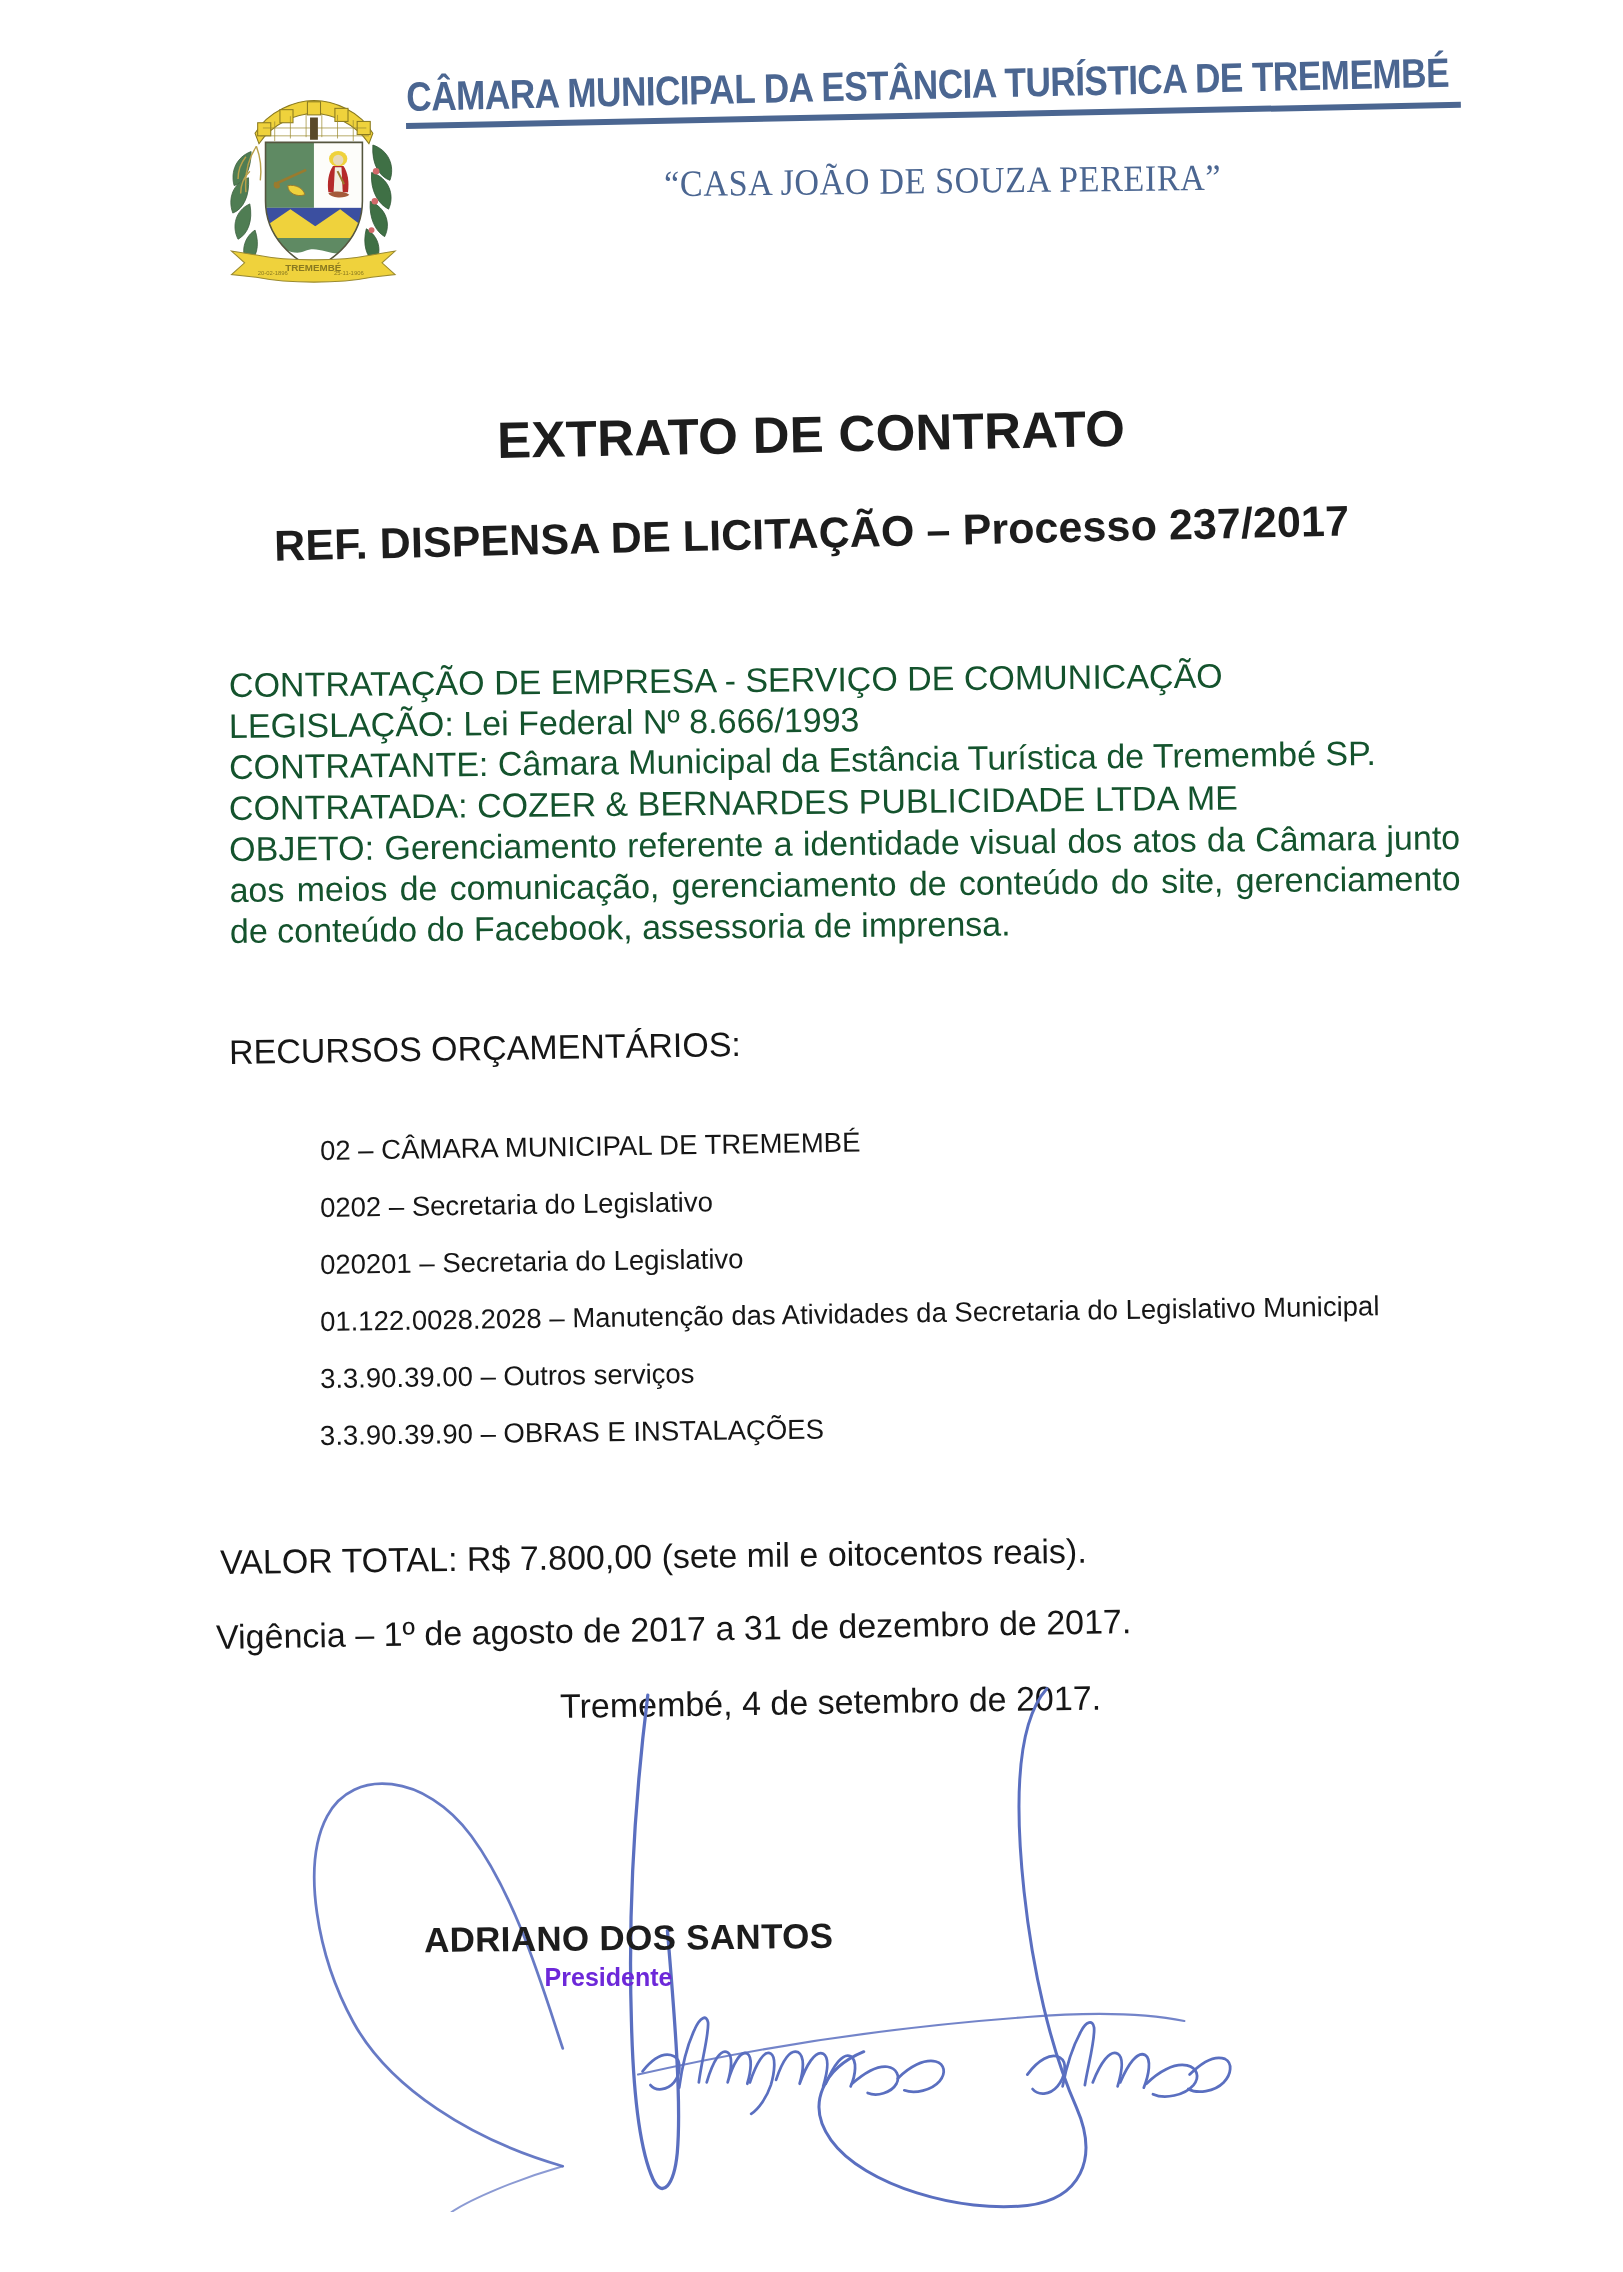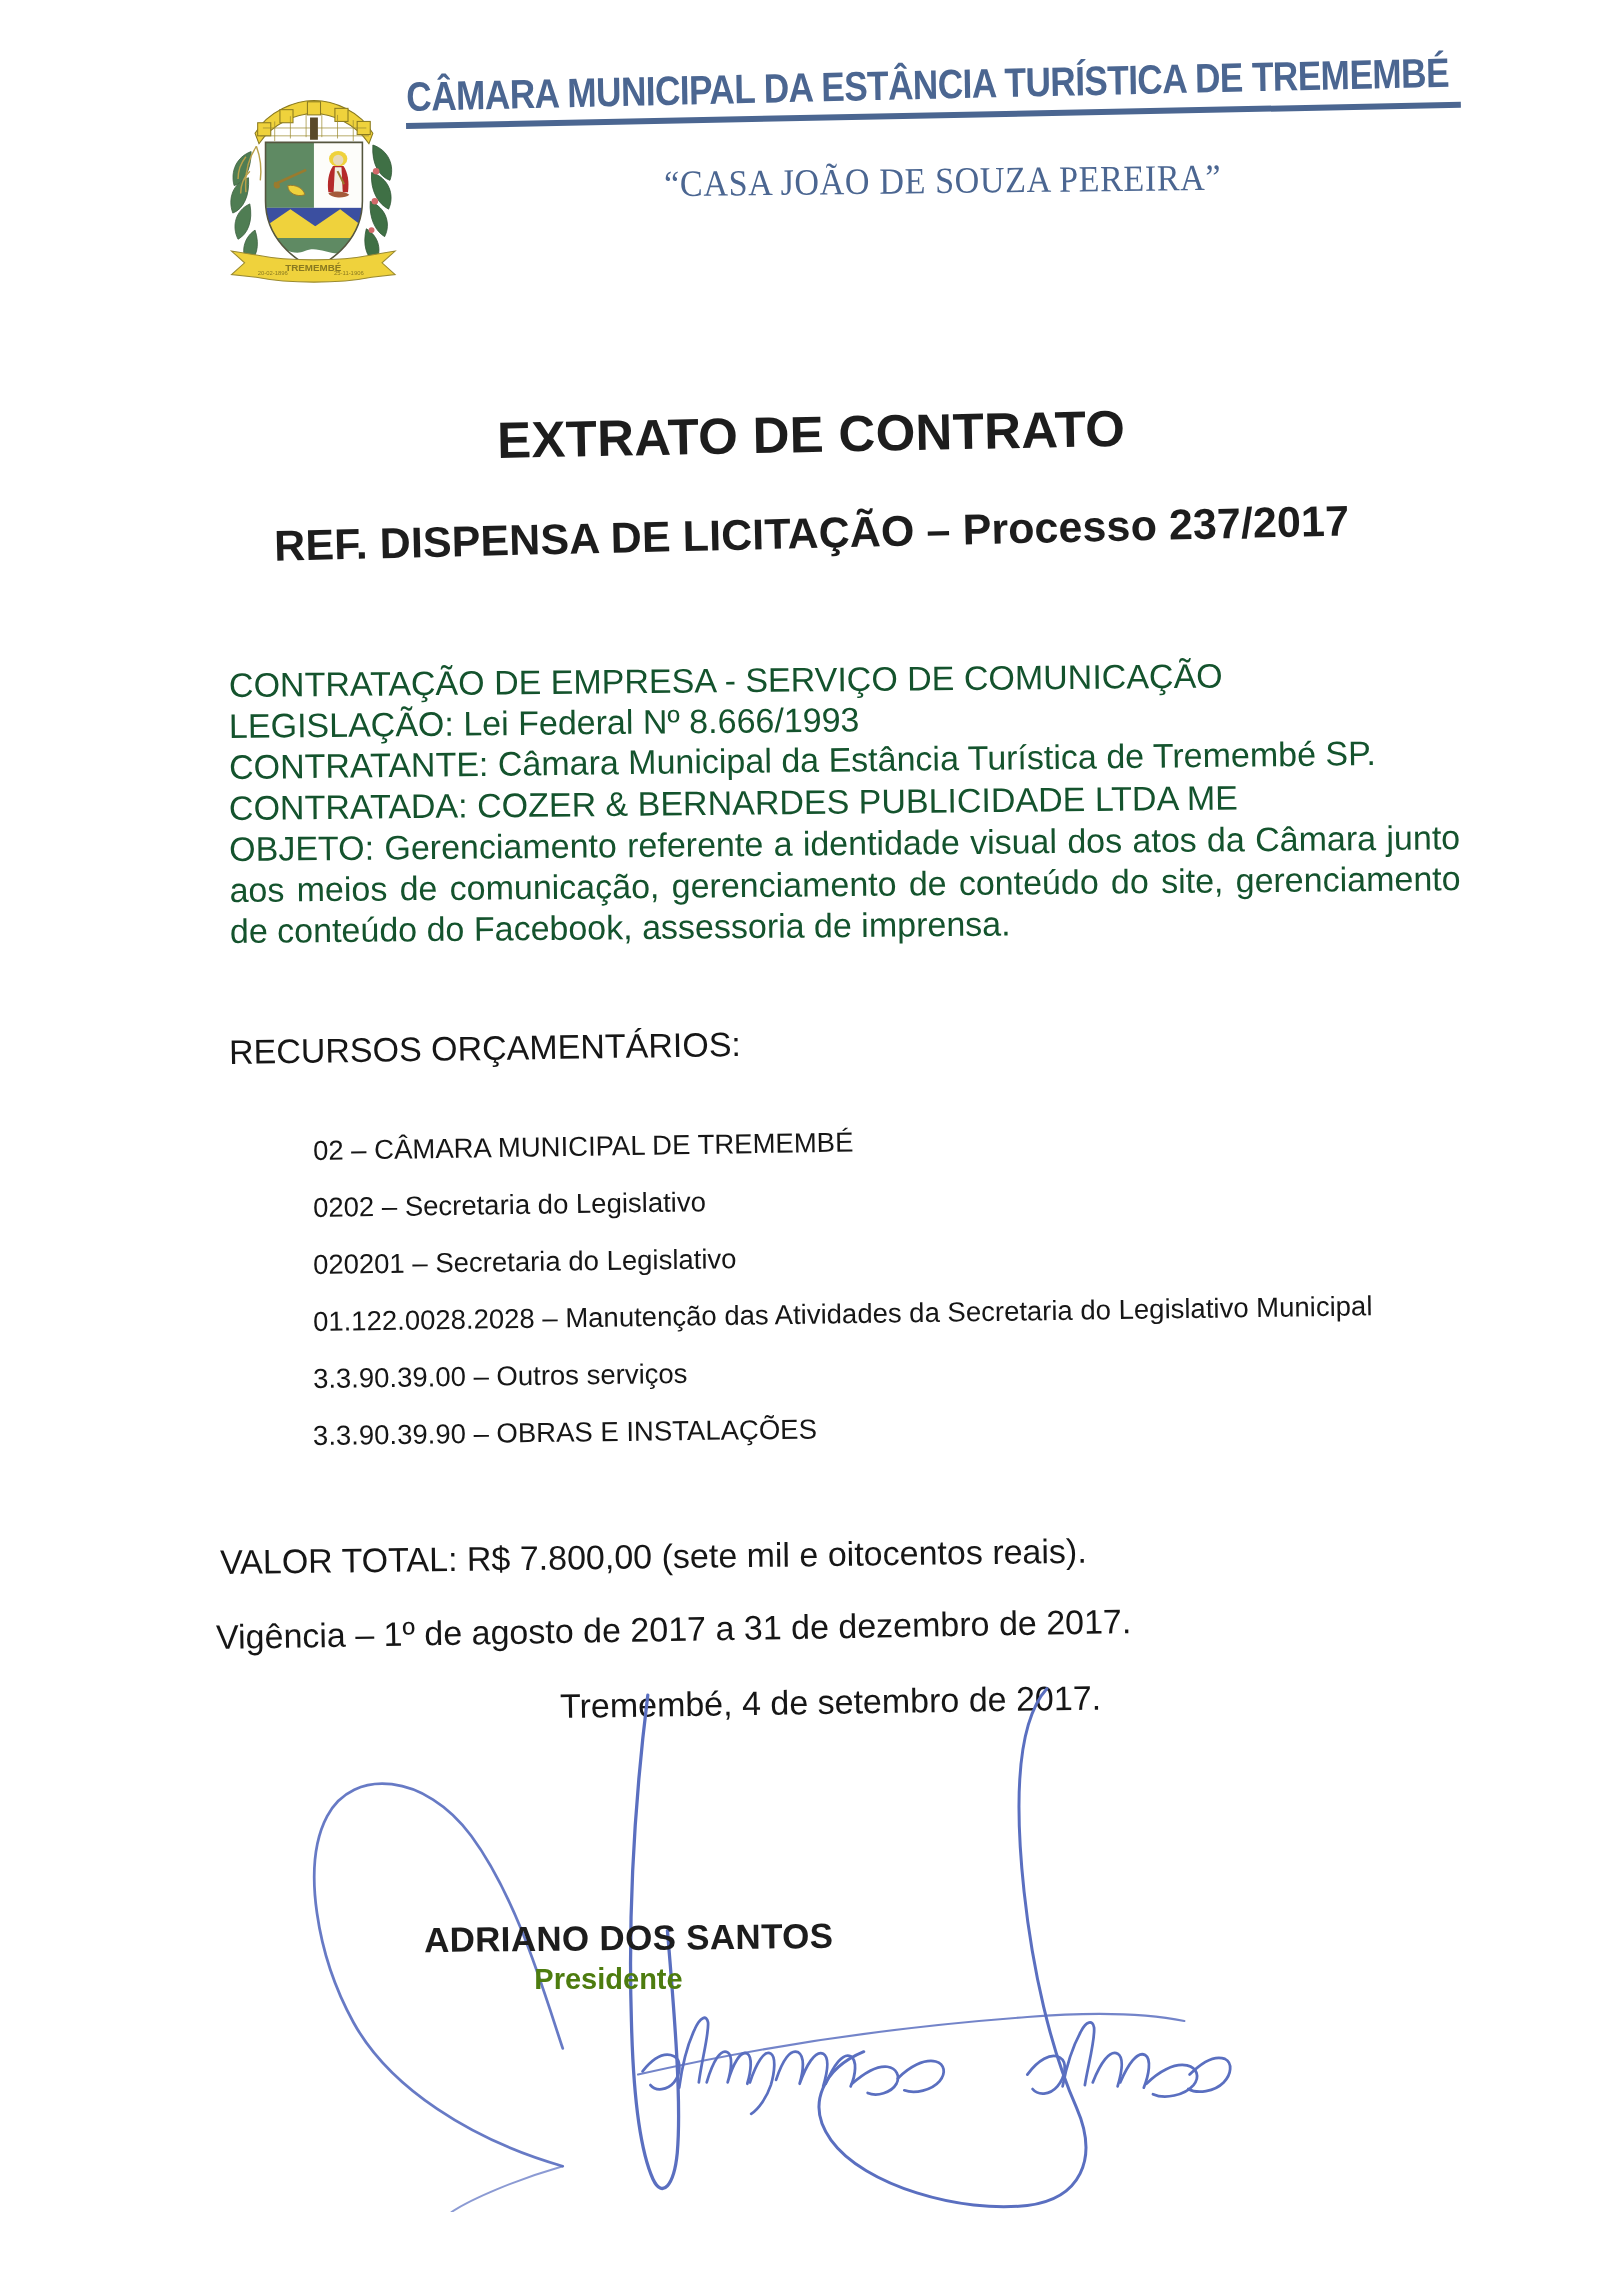--- a/index.html
+++ b/index.html
@@ -127,21 +127,21 @@
     left: 229px;
     top: 1033px;
     font-size: 34px;
     color: #161616;
     white-space: nowrap;
     transform: rotate(-0.9deg);
     transform-origin: left center;
   }
   #recursos-list {
     position: absolute;
-    left: 313px;
+    left: 320px;
     top: 1135px;
     width: 1165px;
   }
   .recurso-item {
     font-size: 27.5px;
     color: #161616;
     white-space: nowrap;
     margin-bottom: 25px;
     transform-origin: left center;
   }
@@ -198,23 +198,23 @@
     font-size: 35px;
     font-weight: 700;
     color: #1d1d1d;
     letter-spacing: 0.3px;
     white-space: nowrap;
     transform: translateX(-183px) rotate(-0.6deg);
     display: inline-block;
   }
   #signer-role {
     margin-top: 5.2px;
-    font-size: 29px;
+    font-size: 25px;
     font-weight: 700;
-    color: #4d7c0f;
+    color: #6d28d9;
     white-space: nowrap;
     transform: translateX(-203px);
     display: inline-block;
   }
 </style>
 </head>
 <body>
 
 <div id="page">
 

